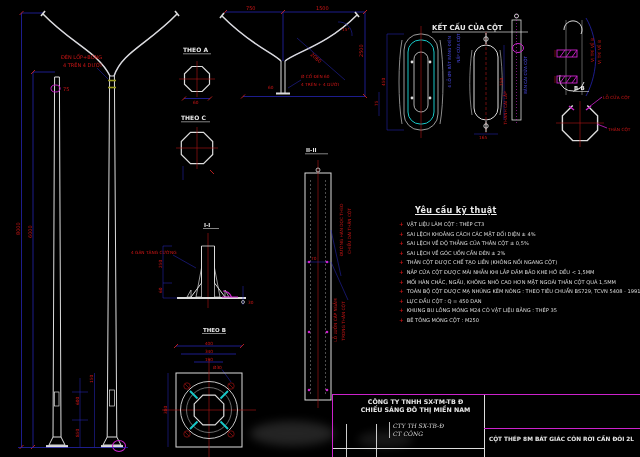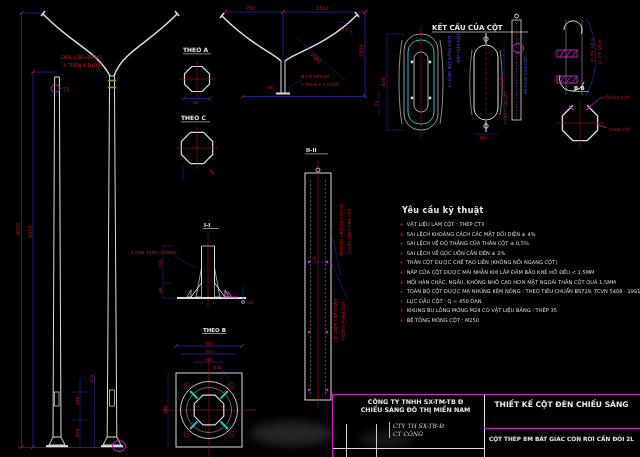--- a/index.html
+++ b/index.html
@@ -13,22 +13,22 @@
   .gl{stroke:#9a9a9a;fill:none}
   .rl{stroke:#b41414;stroke-width:.6;fill:none}
   .ml{stroke:#cc22cc;fill:none}
   .cl{stroke:#18c8c8;fill:none}
   .tick{stroke:#c82222;stroke-width:.9}
   .tr{fill:#cf1616;font-size:5px}
   .tr4{fill:#cf1616;font-size:4.3px}
   .tw{fill:#e8e8e8;font-weight:bold}
   .tb{fill:#4a4ae8;font-size:4.2px}
   .notes{position:absolute;left:399px;top:206px;width:241px;color:#dcdcdc;}
-  .notes h3{margin:0 0 5px 3px;font-size:8px;color:#ededed;font-weight:bold;
-            letter-spacing:.4px;}
+  .notes h3{margin:0 0 5px 16px;font-size:8px;color:#ededed;font-weight:bold;
+            text-decoration:underline;letter-spacing:.4px;}
   .notes ul{list-style:none;margin:0;padding:0;}
   .notes li{display:flex;gap:3px;font-size:5.1px;line-height:9.6px;white-space:nowrap;}
   .notes li .plus{color:#c81414;font-weight:bold;font-size:5.6px;}
   .tblock{position:absolute;left:332px;top:394px;width:307px;height:63px;
           border-top:1px solid #cc22cc;border-left:1px solid #cc22cc;color:#e8e8e8;}
   .tblock>div{position:absolute;}
   .tb-v1{left:151px;top:0;bottom:0;border-left:1px solid #ddd;}
   .tb-v2{left:13px;top:29px;bottom:0;border-left:1px solid #ccc;}
   .tb-v3{left:43px;top:29px;bottom:0;border-left:1px solid #ccc;}
   .tb-m2{left:151px;right:0;top:33px;border-top:1px solid #cc22cc;}
@@ -390,18 +390,17 @@
     <div class="tb-h1"></div>
     <div class="tb-company">
       <div>CÔNG TY TNHH SX-TM-TB Đ</div>
       <div>CHIẾU SÁNG ĐÔ THỊ MIỀN NAM</div>
     </div>
     <div class="tb-sign">
       <div>CTY TH SX-TB-Đ</div>
       <div>CT  CÔNG</div>
     </div>
     <div class="tb-project">
-      <div>THIẾT KẾ CỘT ĐÈN CHIẾU SÁNG</div>
     </div>
     <div class="tb-name">CỘT THÉP 8M BÁT GIÁC CÔN RỜI CẦN ĐÔI 2L</div>
   </div>
 
 </div>
 
 </body></html>

